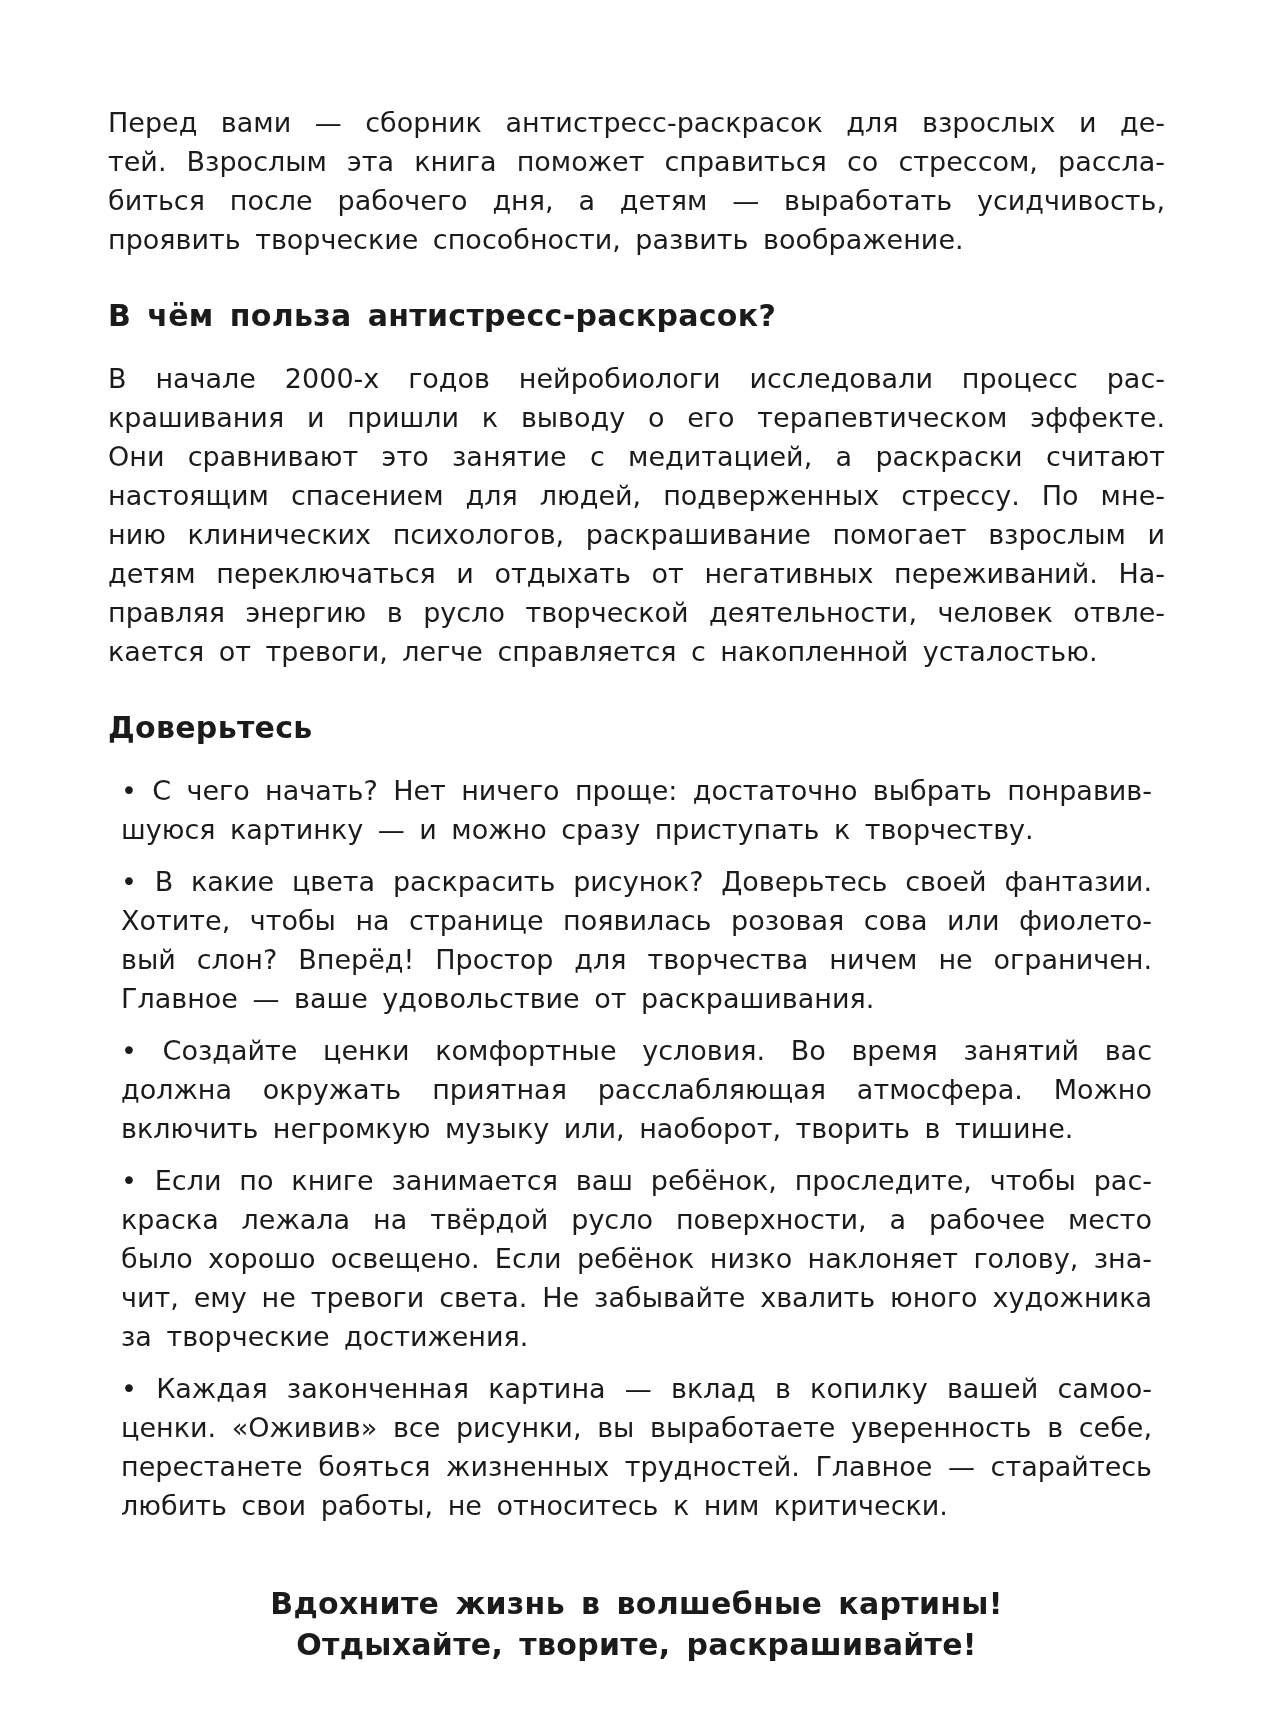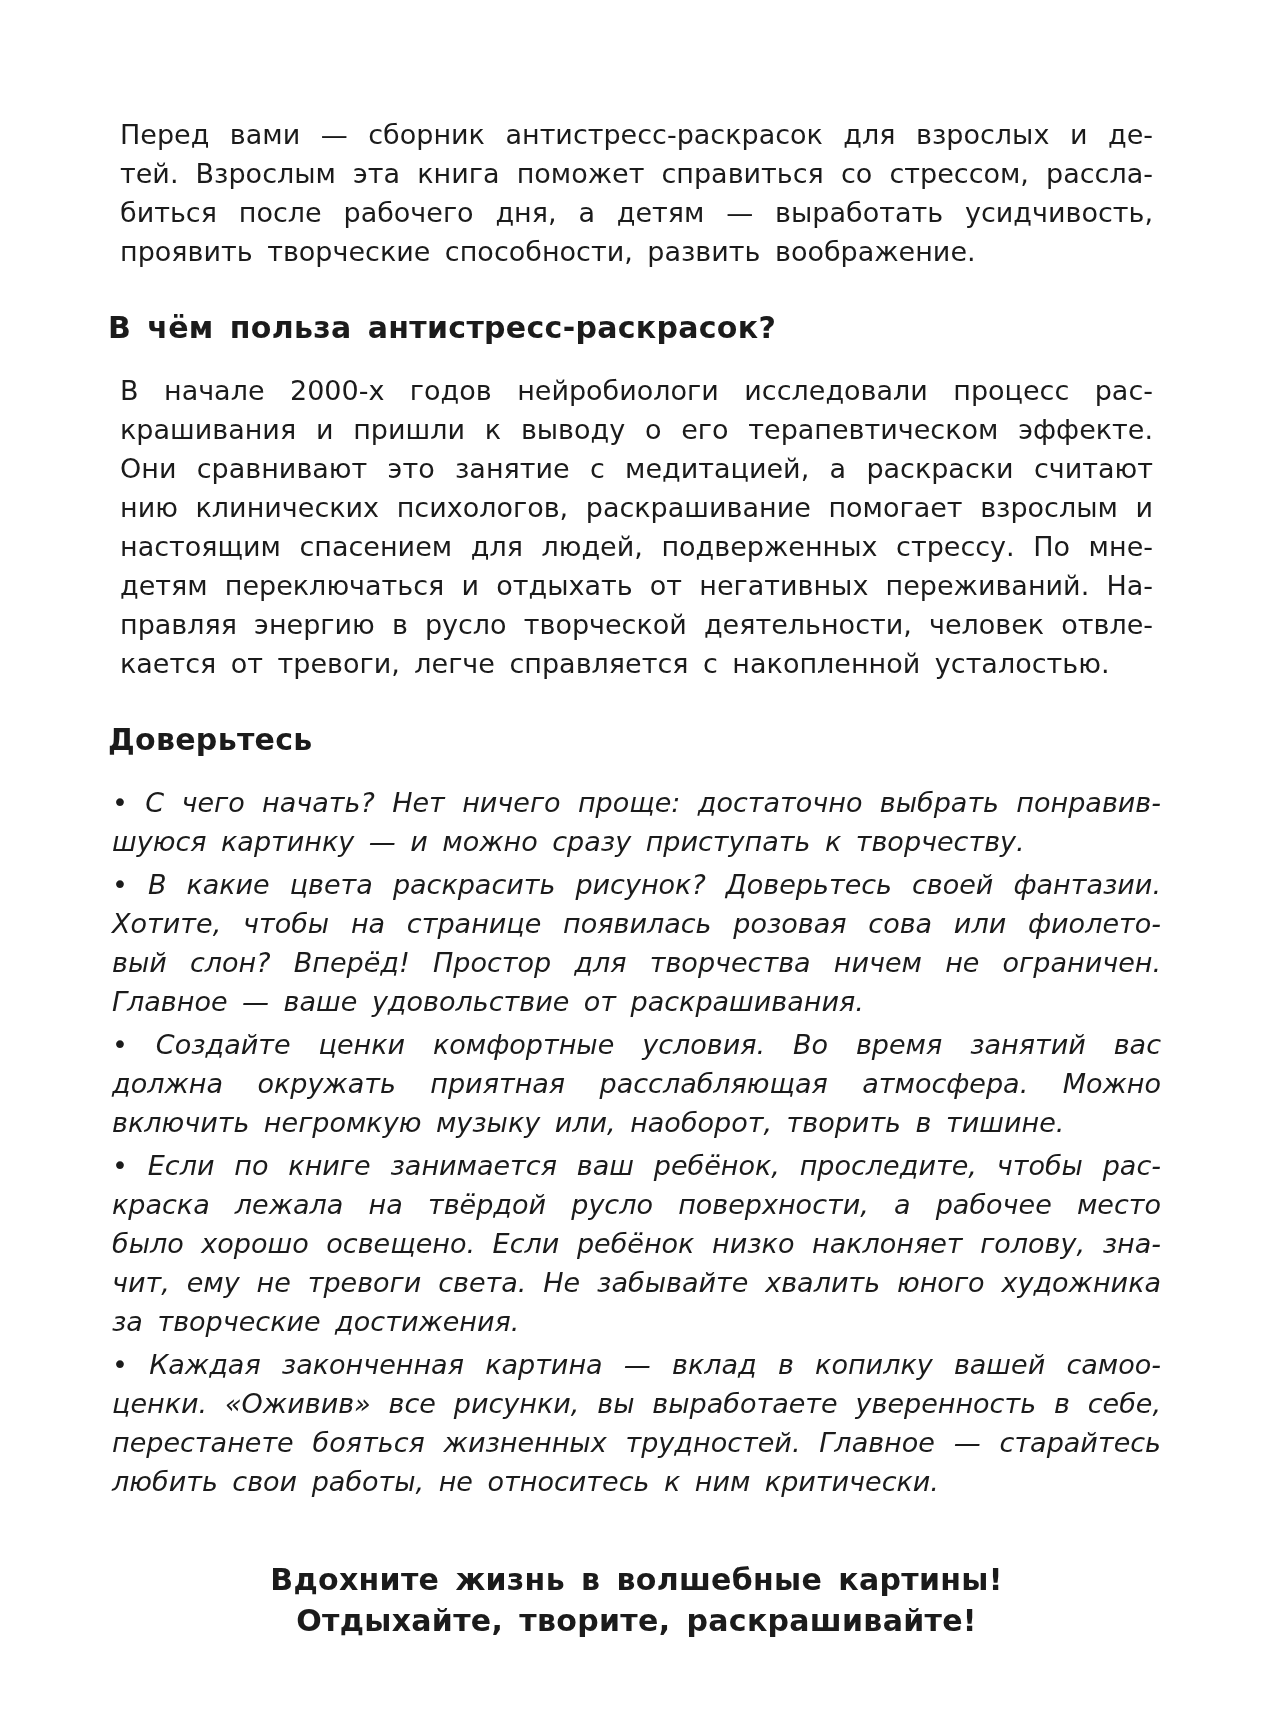--- a/index.html
+++ b/index.html
@@ -14,39 +14,39 @@
     box-sizing: border-box;
     background: #ffffff;
     padding: 103px 105px 0 108px;
     font-family: "DejaVu Sans", "Liberation Sans", sans-serif;
     color: #1b1b1b;
     font-size: 27px;
     line-height: 39px;
     word-spacing: 0.22em;
     overflow: hidden;
   }
-  .para { margin: 12px; }
+  .para { margin: 0; }
   .line {
     text-align: justify;
     text-align-last: justify;
     min-height: 39px;
   }
   .line.last {
     text-align-last: left;
   }
   .heading {
     margin: 37px 0 24px 0;
     text-align: left;
     font-size: 30px;
     font-weight: 700;
     line-height: 39px;
     letter-spacing: 0.3px;
     word-spacing: 0.18em;
   }
-  .bullets .para { margin: 4px; font-style: italic; }
+  .bullets .para { margin: 13px; }
   .closing {
     margin-top: 58px;
     font-weight: 700;
     font-size: 30px;
     line-height: 41px;
     letter-spacing: 0.3px;
     word-spacing: 0.18em;
   }
   .closing .line,
   .closing .line.last {
@@ -66,22 +66,22 @@
       <div class="line">биться после рабочего дня, а детям — выработать усидчивость,</div>
       <div class="line last">проявить творческие способности, развить воображение.</div>
     </div>
 
   <div class="heading">В чём польза антистресс-раскрасок?</div>
 
   <div class="para">
       <div class="line">В начале 2000-х годов нейробиологи исследовали процесс рас-</div>
       <div class="line">крашивания и пришли к выводу о его терапевтическом эффекте.</div>
       <div class="line">Они сравнивают это занятие с медитацией, а раскраски считают</div>
+      <div class="line">настоящим спасением для людей, подверженных стрессу. По мне-</div>
       <div class="line">нию клинических психологов, раскрашивание помогает взрослым и</div>
-      <div class="line">настоящим спасением для людей, подверженных стрессу. По мне-</div>
       <div class="line">детям переключаться и отдыхать от негативных переживаний. На-</div>
       <div class="line">правляя энергию в русло творческой деятельности, человек отвле-</div>
       <div class="line last">кается от тревоги, легче справляется с накопленной усталостью.</div>
     </div>
 
   <div class="heading">Доверьтесь</div>
 
   <div class="bullets">
       <div class="para">
         <div class="line">• С чего начать? Нет ничего проще: достаточно выбрать понравив-</div>

